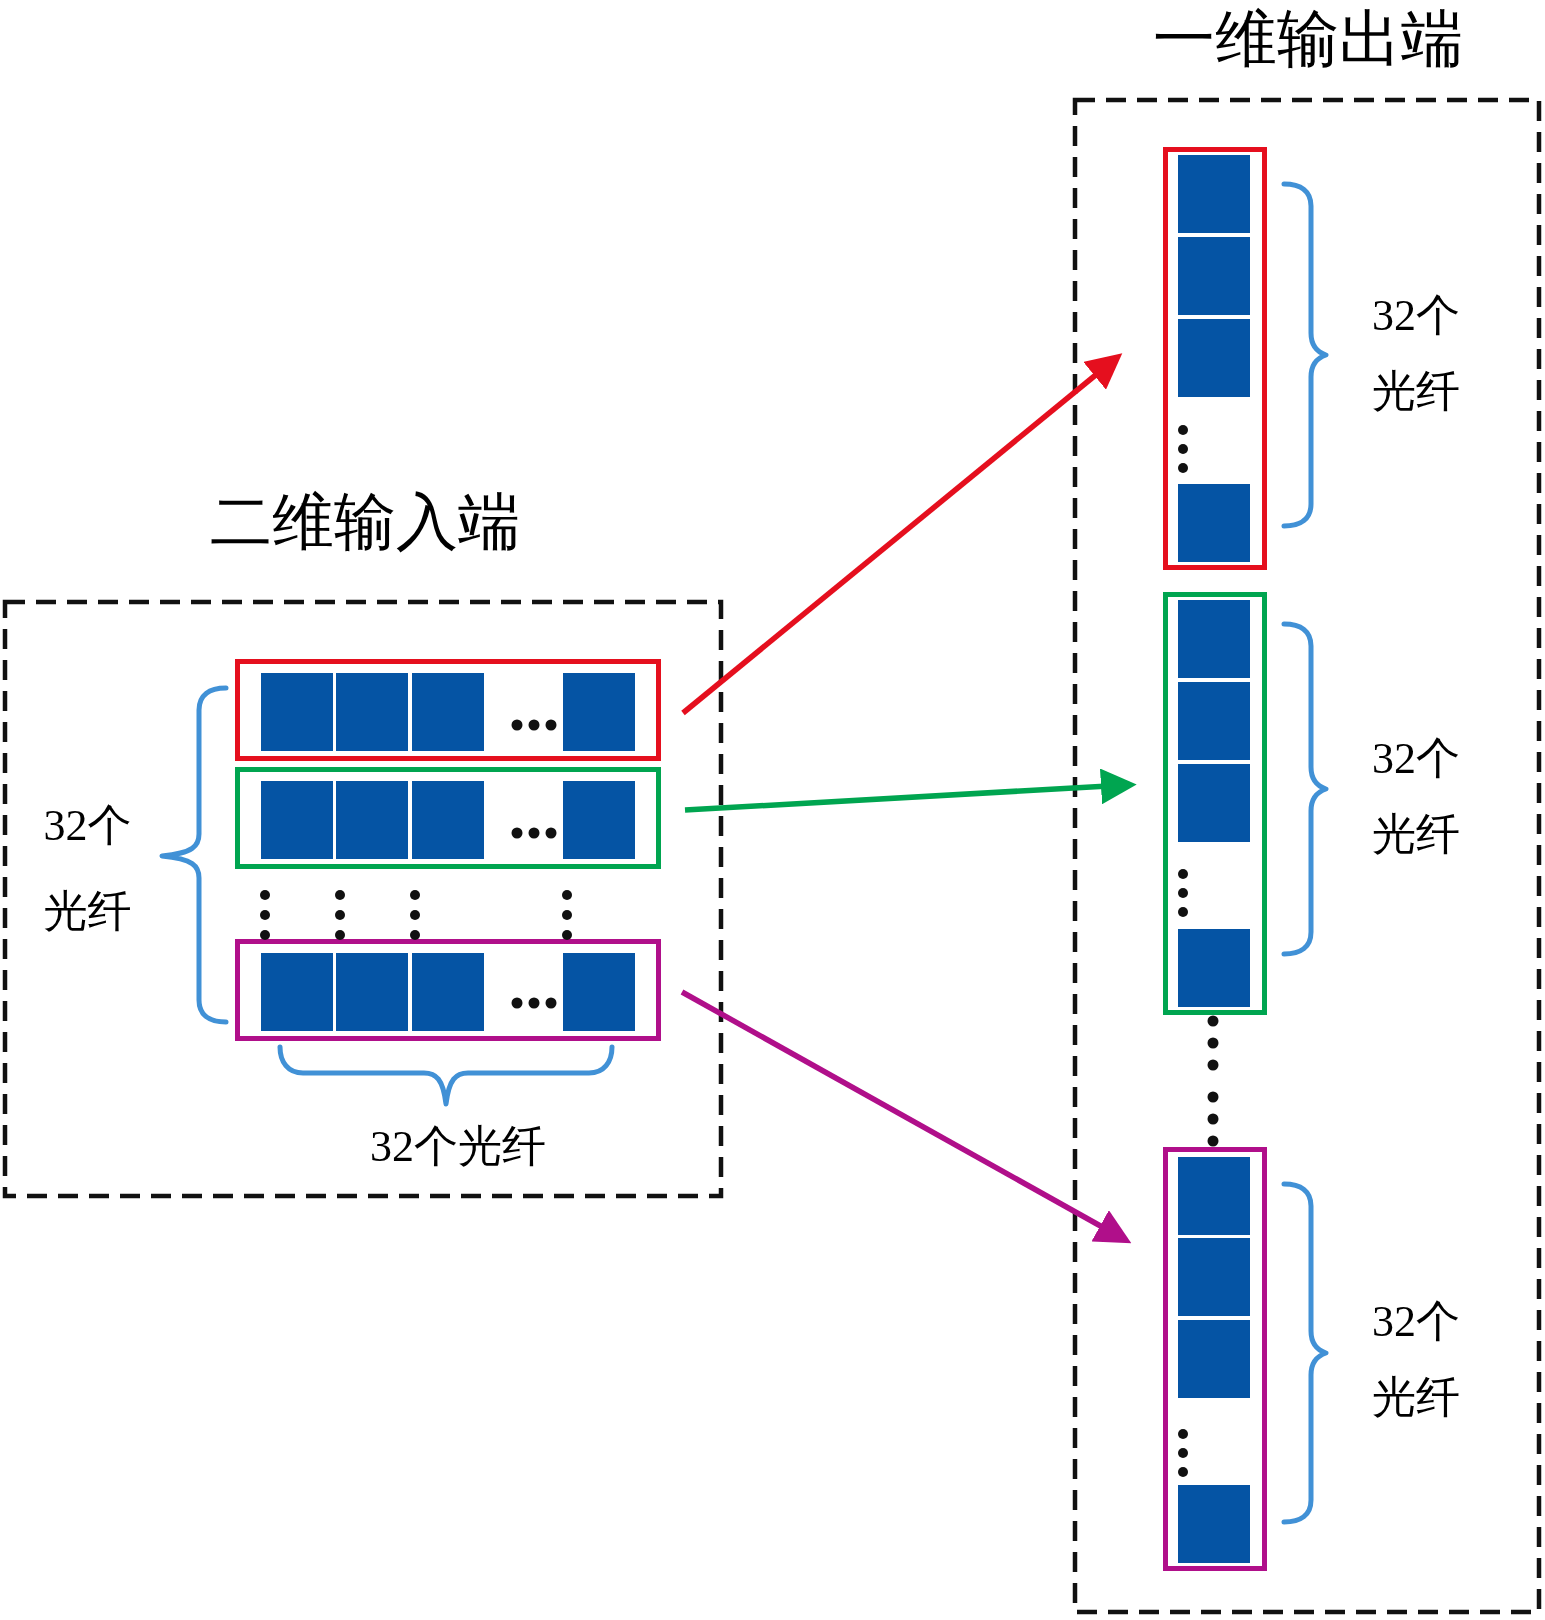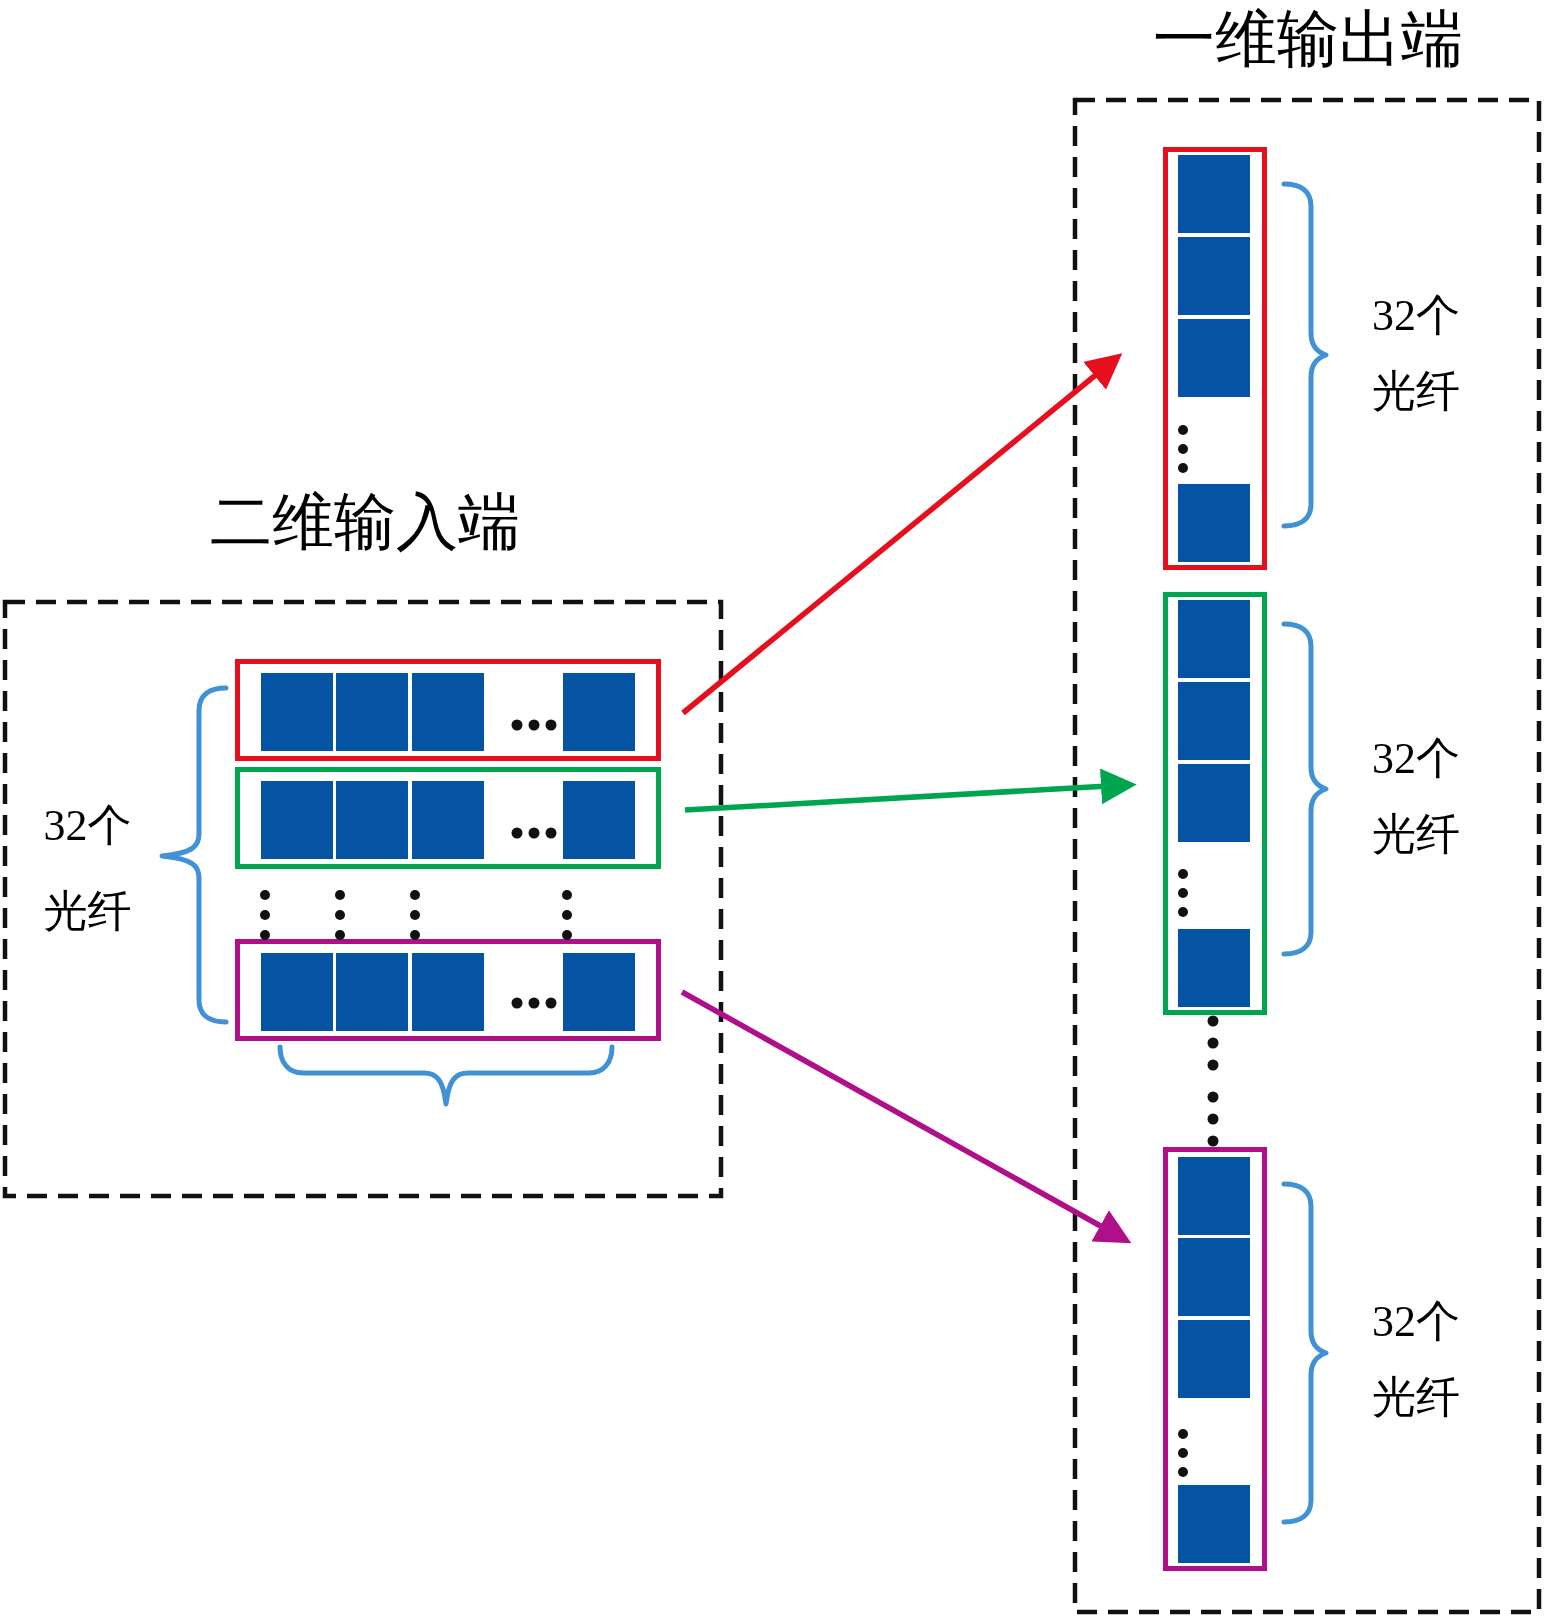--- a/index.html
+++ b/index.html
@@ -74,20 +74,21 @@
     <div class="sq s1" style="top:5px;"></div>
     <div class="sq s2" style="top:86px;"></div>
     <div class="sq s3" style="top:168px;"></div>
     <div class="sq s4" style="top:333px;"></div>
   </div>
 
   <div class="lbl side-lbl" style="left:5px;top:783px;width:165px;">
     <div>32个</div>
     <div>光纤</div>
   </div>
+  <div class="lbl" style="left:258px;top:1116px;width:400px;">32个光纤</div>
 
   <div class="lbl two-line" style="left:1336px;top:278px;width:160px;">
     <div>32个</div>
     <div>光纤</div>
   </div>
   <div class="lbl two-line" style="left:1336px;top:721px;width:160px;">
     <div>32个</div>
     <div>光纤</div>
   </div>
   <div class="lbl two-line" style="left:1336px;top:1284px;width:160px;">

